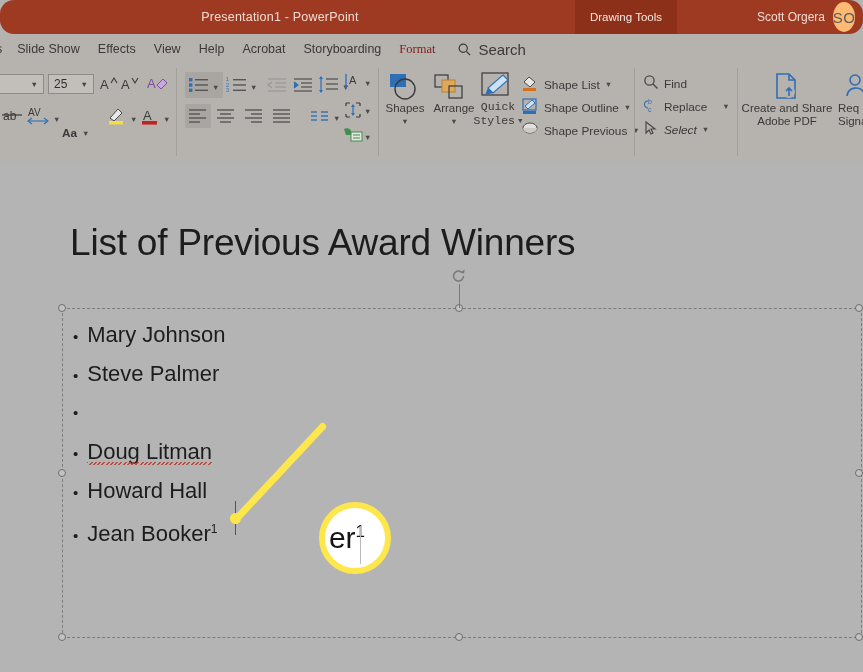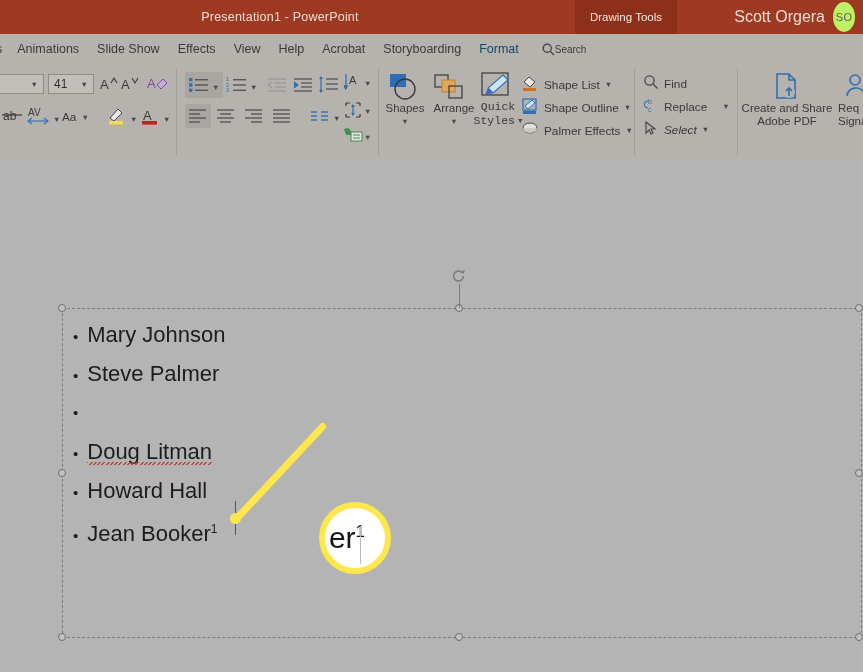--- a/index.html
+++ b/index.html
@@ -9,58 +9,59 @@
     font-family:"Liberation Sans","DejaVu Sans",sans-serif;
     background:#b4b4b4;
     -webkit-font-smoothing:antialiased;
   }
   .app{position:relative;width:863px;height:672px;overflow:hidden;}
 
   
   .titlebar{
     position:absolute;left:0;top:0;width:863px;height:34px;
     background:#9e3a22;
+    border-radius:14px;
   }
   .titlebar .tb-title{
     position:absolute;left:0;top:0;width:560px;height:34px;
     display:flex;align-items:center;justify-content:center;
     color:#f2dcd4;font-size:12.5px;letter-spacing:.2px;
     white-space:nowrap;
   }
   .ctx-tab{
     position:absolute;left:575px;top:0;width:102px;height:34px;
     background:#8c3019;
     display:flex;align-items:center;justify-content:center;
     color:#f6e7e1;font-size:11.5px;white-space:nowrap;
   }
   .user-area{
     position:absolute;right:8px;top:0;height:34px;
     display:flex;align-items:center;gap:8px;
   }
-  .user-name{color:#f1dbd3;font-size:16px;white-space:nowrap;}
+  .user-name{color:#f1dbd3;font-size:12px;white-space:nowrap;}
   .avatar{
     width:22px;height:30px;border-radius:50%;
-    background:#bef264;color:#5e5a56;
+    background:#fdba74;color:#5e5a56;
     display:flex;align-items:center;justify-content:center;
-    font-size:11px;letter-spacing:.3px;
+    font-size:15px;letter-spacing:.3px;
   }
 
   
   .tabstrip{
     position:absolute;left:0;top:34px;width:863px;height:30px;
     background:#b6b2ae;
     display:flex;align-items:center;
     font-size:12.5px;color:#3a3a3a;
   }
   .tab{padding:0 9px;height:30px;display:flex;align-items:center;white-space:nowrap;}
   .tab.cut{padding-left:0;padding-right:6px;margin-left:-4px;}
-  .tab.format{color:#0c4a6e;}
+  .tab.format{color:#7f1d1d;font-family:Liberation Serif, serif;}
   .searchbox{
-    display:flex;align-items:center;margin-left:14px;color:#3a3a3a;
-    font-size:10px;white-space:nowrap;
+    display:flex;align-items:center;gap:7px;margin-left:14px;color:#3a3a3a;
+    font-size:15px;white-space:nowrap;
   }
   .searchbox svg{display:block;}
 
   
   .ribbon{
     position:absolute;left:0;top:64px;width:863px;height:98px;
     background:#b6b2ae;
   }
   .ribbon-sep{
     position:absolute;top:4px;width:1px;height:88px;background:#a3a09c;
@@ -165,21 +166,20 @@
     <div class="tb-title">Presentation1  -  PowerPoint</div>
     <div class="ctx-tab">Drawing Tools</div>
     <div class="user-area">
       <span class="user-name">Scott Orgera</span>
       <span class="avatar">SO</span>
     </div>
   </div>
 
   <div class="tabstrip">
     <div class="tab cut">s</div>
-    <div class="tab">Animations</div>
     <div class="tab">Slide Show</div>
     <div class="tab">Effects</div>
     <div class="tab">View</div>
     <div class="tab">Help</div>
     <div class="tab">Acrobat</div>
     <div class="tab">Storyboarding</div>
     <div class="tab format">Format</div>
     <div class="searchbox">
       <span>
         <svg width="13" height="13" viewBox="0 0 13 13">
@@ -191,21 +191,21 @@
     </div>
   </div>
 
   <div class="ribbon">
 
     <div class="combo" style="left:-52px;top:10px;width:96px;height:20px;">
       <span class="val"></span>
       <span class="cv">▼</span>
     </div>
     <div class="combo" style="left:48px;top:10px;width:46px;height:20px;">
-      <span class="val">41</span>
+      <span class="val">25</span>
       <span class="cv">▼</span>
     </div>
     <div class="ricon" style="left:99px;top:11px;">
       <svg width="20" height="18" viewBox="0 0 20 18">
           <text x="1" y="14" font-family="Liberation Sans, sans-serif" font-size="13" fill="#3a3a3a">A</text>
           <path d="M12 8 L15 3 L18 8" fill="none" stroke="#3a3a3a" stroke-width="1.1"></path>
         </svg>
     </div>
     <div class="ricon" style="left:120px;top:11px;">
       <svg width="20" height="18" viewBox="0 0 20 18">
@@ -228,21 +228,21 @@
     </div>
     <div class="ricon" style="left:27px;top:42px;">
       <svg width="24" height="20" viewBox="0 0 24 20">
           <text x="1" y="10" font-family="Liberation Sans, sans-serif" font-size="10" fill="#3a3a3a">AV</text>
           <line x1="2" y1="15" x2="20" y2="15" stroke="#2f6fb5" stroke-width="1.1"></line>
           <path d="M5 12 L1 15 L5 18" fill="none" stroke="#2f6fb5" stroke-width="1.1"></path>
           <path d="M17 12 L21 15 L17 18" fill="none" stroke="#2f6fb5" stroke-width="1.1"></path>
         </svg>
     </div>
     <span class="caret" style="position:absolute;left:53px;top:51px;">▼</span>
-    <div class="rbtn" style="left:62px;top:46px;">
+    <div class="rbtn" style="left:62px;top:62px;font-weight:bold;">
       <span class="cap">Aa</span>
       <span class="caret">▼</span>
     </div>
     <div class="ricon" style="left:107px;top:42px;">
       <svg width="20" height="20" viewBox="0 0 20 20">
           <path d="M3 12 L11 3 L15 7 L7 15 Z" fill="#e8e8e8" stroke="#4a4a4a" stroke-width="1"></path>
           <rect x="2" y="15" width="14" height="3.4" fill="#f3e13a"></rect>
         </svg>
     </div>
     <span class="caret" style="position:absolute;left:130px;top:51px;">▼</span>
@@ -442,21 +442,21 @@
       <span class="cap">Shape Outline</span>
       <span class="caret">▼</span>
     </div>
     <div class="rbtn" style="left:521px;top:56px;">
       <span>
         <svg width="18" height="18" viewBox="0 0 18 18">
             <ellipse cx="9" cy="8" rx="7" ry="5" fill="#e3e0dc" stroke="#4a4a4a" stroke-width="1"></ellipse>
             <path d="M2 8 a7 5 0 0 0 14 0" fill="#cfcac4"></path>
           </svg>
       </span>
-      <span class="cap">Palmer Effects</span>
+      <span class="cap">Shape Previous</span>
       <span class="caret">▼</span>
     </div>
 
     <div class="ribbon-sep" style="left:634px;"></div>
 
     <div class="rbtn" style="left:643px;top:10px;">
       <span>
         <svg width="16" height="16" viewBox="0 0 16 16">
             <circle cx="6.5" cy="6.5" r="4.6" fill="none" stroke="#4a4a4a" stroke-width="1.3"></circle>
             <line x1="10" y1="10" x2="14.5" y2="14.5" stroke="#4a4a4a" stroke-width="1.4"></line>
@@ -521,20 +521,21 @@
     <div class="dlglaunch" style="left:620px;">◥</div>
 
     <div class="glabel" style="left:636px;width:100px;">Editing</div>
     <div class="glabel" style="left:739px;width:124px;">Adobe Acrobat</div>
 
     <div class="ribbon-bottom"></div>
   </div>
 
   <div class="slide">
 
+    <div class="slide-title">List of Previous Award Winners</div>
 
     <div class="textbox">
       <div class="bullets">
 
         <div class="bullet">
           <span class="dot">•</span>
           <span class="nm">Mary Johnson</span>
         </div>
 
         <div class="bullet">

